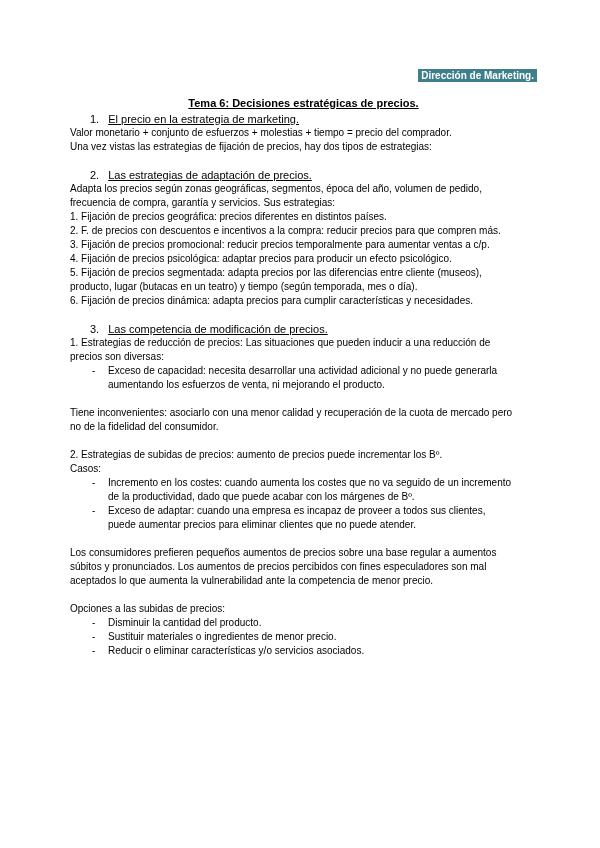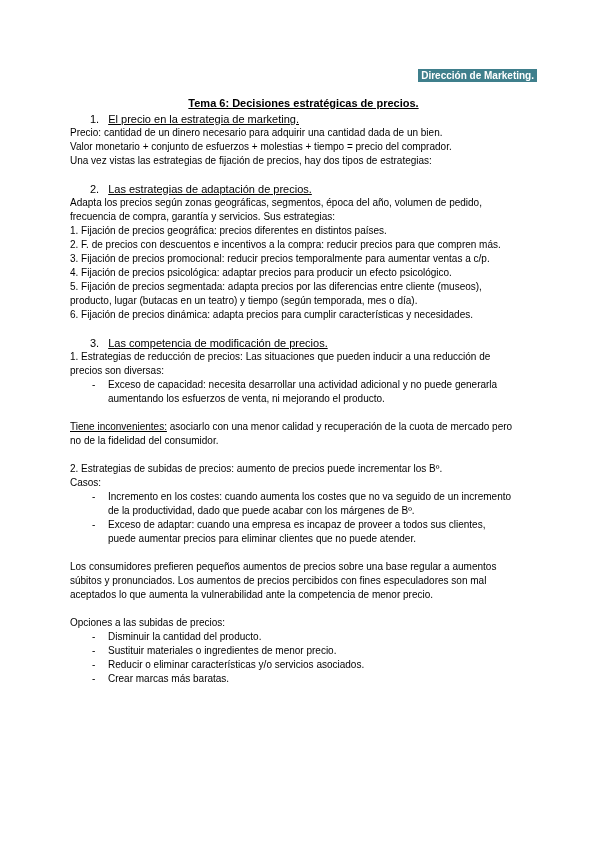--- a/index.html
+++ b/index.html
@@ -39,36 +39,35 @@
   ul.dash li{
     position:relative;
     padding-left:38px;padding-right:4px;
     white-space:pre-wrap;
   }
   ul.dash li::before{
     content:"-";
     position:absolute;left:22px;top:0;
   }
   b{font-weight:normal;}
-  .u{text-decoration:underline;}
+  .u{}
 </style>
 </head>
 <body>
 
 <div class="page">
 
   <div class="tag">Dirección de Marketing.</div>
 
   <div class="title">Tema 6: Decisiones estratégicas de precios.</div>
 
   <div class="hrow h-first">
     <span class="hnum">1.</span>
     <span class="htext">El precio en la estrategia de marketing.</span>
   </div>
-  <p class="p">Precio: cantidad de un dinero necesario para adquirir una cantidad dada de un bien.</p>
   <p class="p">Valor monetario + conjunto de esfuerzos + molestias + tiempo = precio del comprador.</p>
   <p class="p">Una vez vistas las estrategias de fijación de precios, hay dos tipos de estrategias:</p>
 
   <div class="hrow">
     <span class="hnum">2.</span>
     <span class="htext">Las estrategias de adaptación de precios.</span>
   </div>
   <p class="p">Adapta los precios según zonas geográficas, segmentos, época del año, volumen de pedido,
 frecuencia de compra, garantía y servicios. Sus estrategias:</p>
 
@@ -109,16 +108,15 @@
   <p class="p gap">Los consumidores prefieren pequeños aumentos de precios sobre una base regular a aumentos
 súbitos y pronunciados. Los aumentos de precios percibidos con fines especuladores son mal
 aceptados lo que aumenta la vulnerabilidad ante la competencia de menor precio.</p>
 
   <p class="p gap">Opciones a las subidas de precios:</p>
 
   <ul class="dash">
     <li><span>Disminuir la cantidad del producto.</span></li>
     <li><span>Sustituir materiales o ingredientes de menor precio.</span></li>
     <li><span>Reducir o eliminar características y/o servicios asociados.</span></li>
-    <li><span>Crear marcas más baratas.</span></li>
   </ul>
 
 </div>
 
 </body></html>

